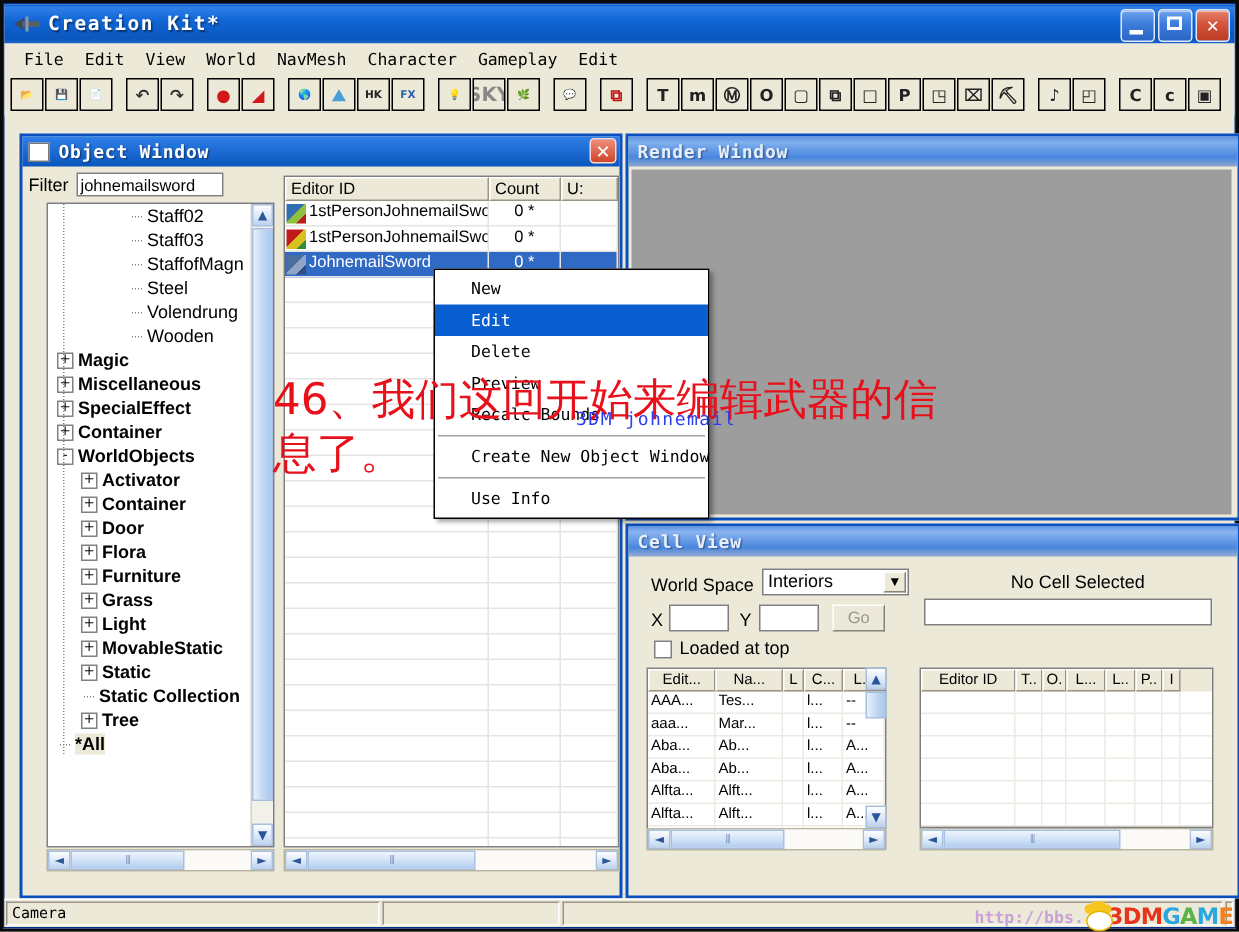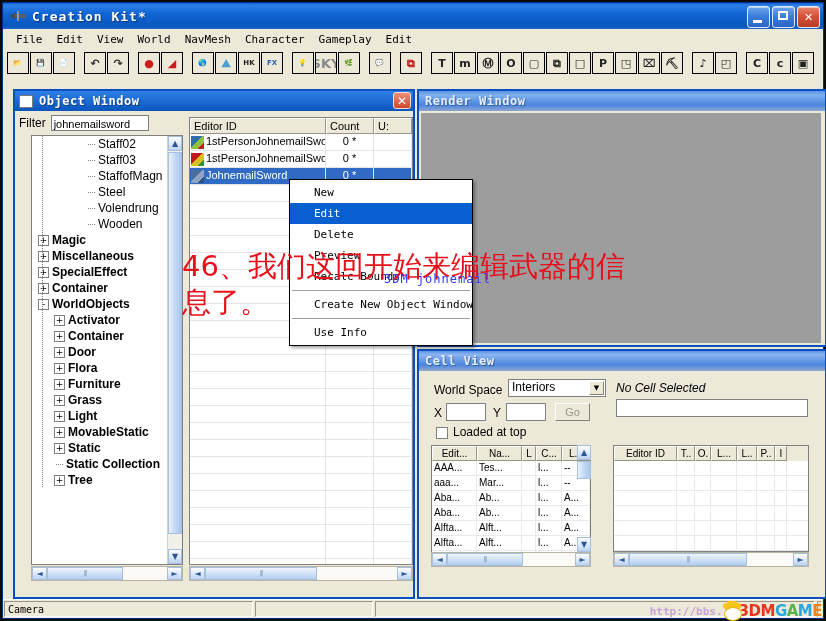--- a/index.html
+++ b/index.html
@@ -598,20 +598,25 @@
             <div class="trow">
               <span class="ind" style="width: 22px;"></span>
               <span class="dots"></span>
               <span class="tlabel bold">Static Collection</span>
             </div>
             <div class="trow">
               <span class="ind" style="width: 22px;"></span>
               <span class="pm">+</span>
               <span class="tlabel bold">Tree</span>
             </div>
+            <div class="trow">
+              <span class="ind" style="width: 6px;"></span>
+              <span class="dots"></span>
+              <span class="tlabel bold sel">*All</span>
+            </div>
             <div class="vline" style="left: 10px;"></div>
           </div>
         <div class="tsb">
           <div class="sbbtn">▲</div>
           <div class="sbthumb" style="top:16px;height:382px;"></div>
           <div class="sbbtn" style="position:absolute;bottom:0;">▼</div>
         </div>
       </div>
       <div class="hsb" style="left:16px;top:475px;width:152px;">
         <div class="arr">◄</div>
@@ -790,21 +795,21 @@
           <div class="arrowbtn">▼</div>
         </div>
         <span class="lbl" style="position:absolute;left:13px;top:33px;">X</span>
         <div class="tinput" style="position:absolute;left:25px;top:30px;width:40px;"></div>
         <span class="lbl" style="position:absolute;left:72px;top:33px;">Y</span>
         <div class="tinput" style="position:absolute;left:85px;top:30px;width:40px;"></div>
         <div class="btn" style="position:absolute;left:134px;top:30px;width:35px;height:18px;">Go</div>
         <div class="chk" style="position:absolute;left:15px;top:54px;"></div>
         <span class="lbl" style="position:absolute;left:32px;top:52px;">Loaded at top</span>
 
-        <span class="lbl" style="position:absolute;left:195px;top:8px;width:205px;font-style:italic;">No Cell Selected</span>
+        <span class="lbl" style="position:absolute;left:195px;top:8px;width:205px;text-align:center;">No Cell Selected</span>
         <div class="tinput" style="position:absolute;left:195px;top:26px;width:192px;"></div>
 
         <div class="cvlist" style="left:10px;top:72px;width:160px;height:121px;">
           <div class="cvhead" id="cvhead1">
               <div class="cvh" style="width: 45px;">Edit...</div>
               <div class="cvh" style="width: 45px;">Na...</div>
               <div class="cvh" style="width: 14px;">L</div>
               <div class="cvh" style="width: 26px;">C...</div>
               <div class="cvh" style="width: 28px;">L...</div>
             </div>

